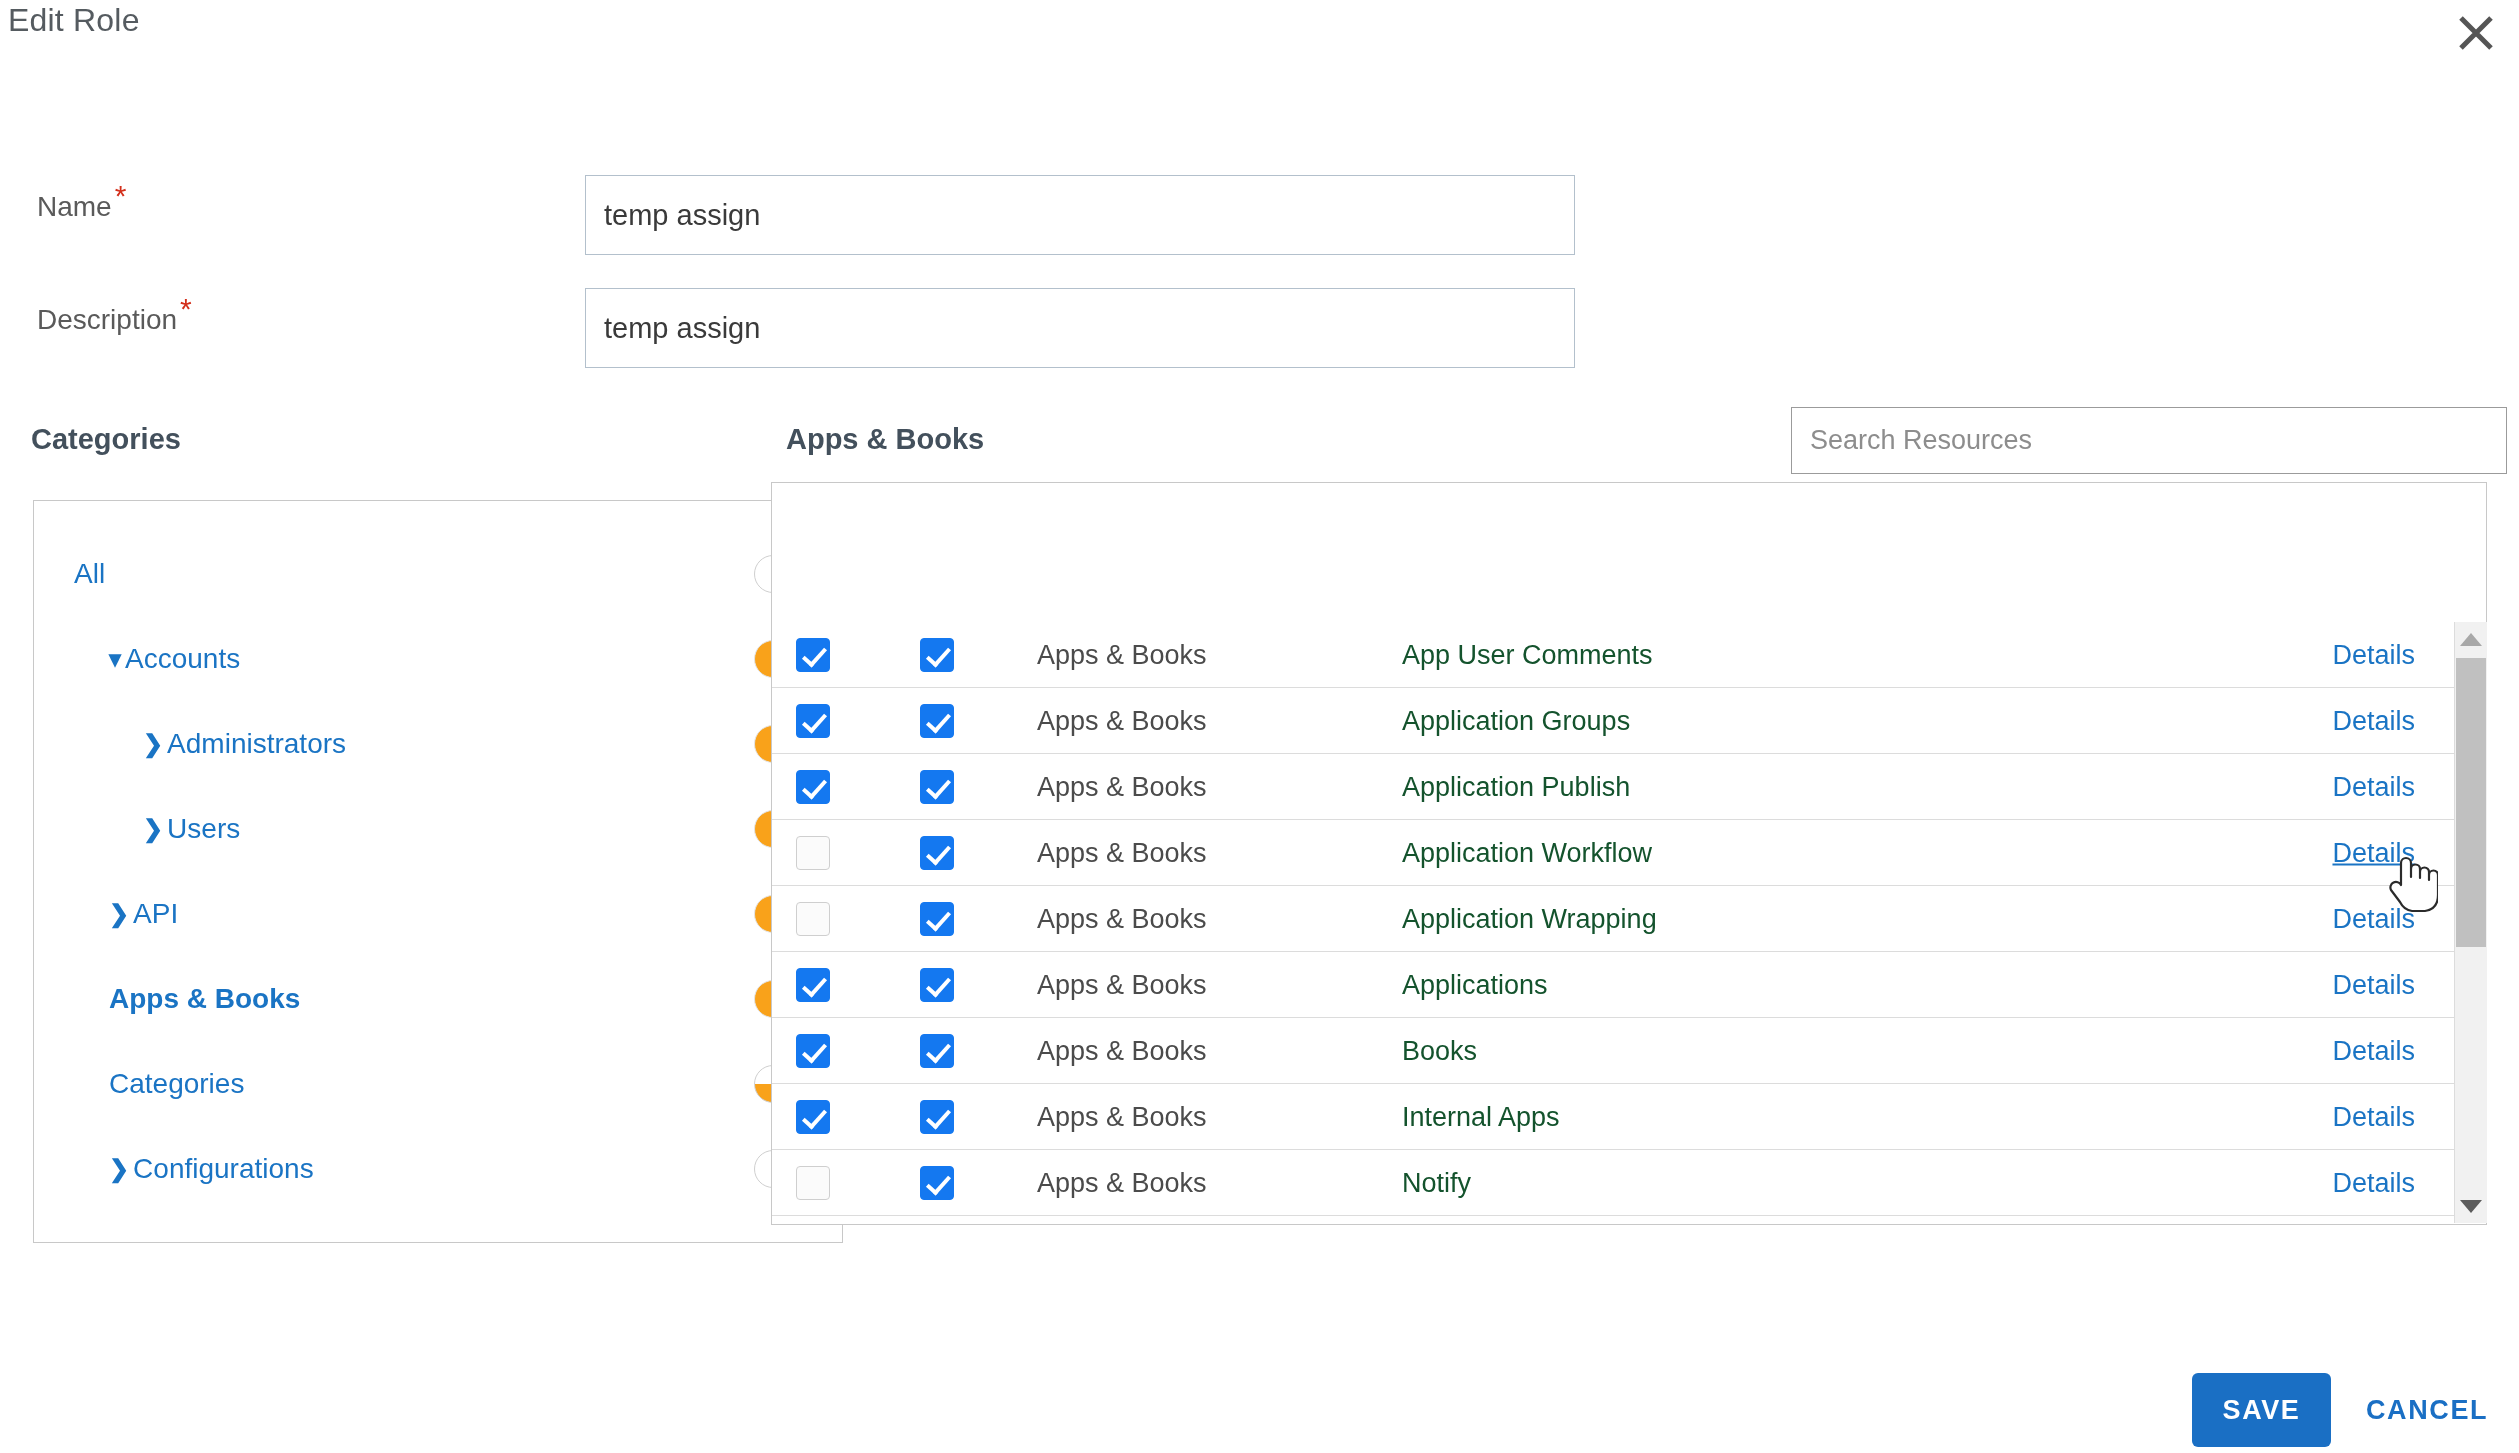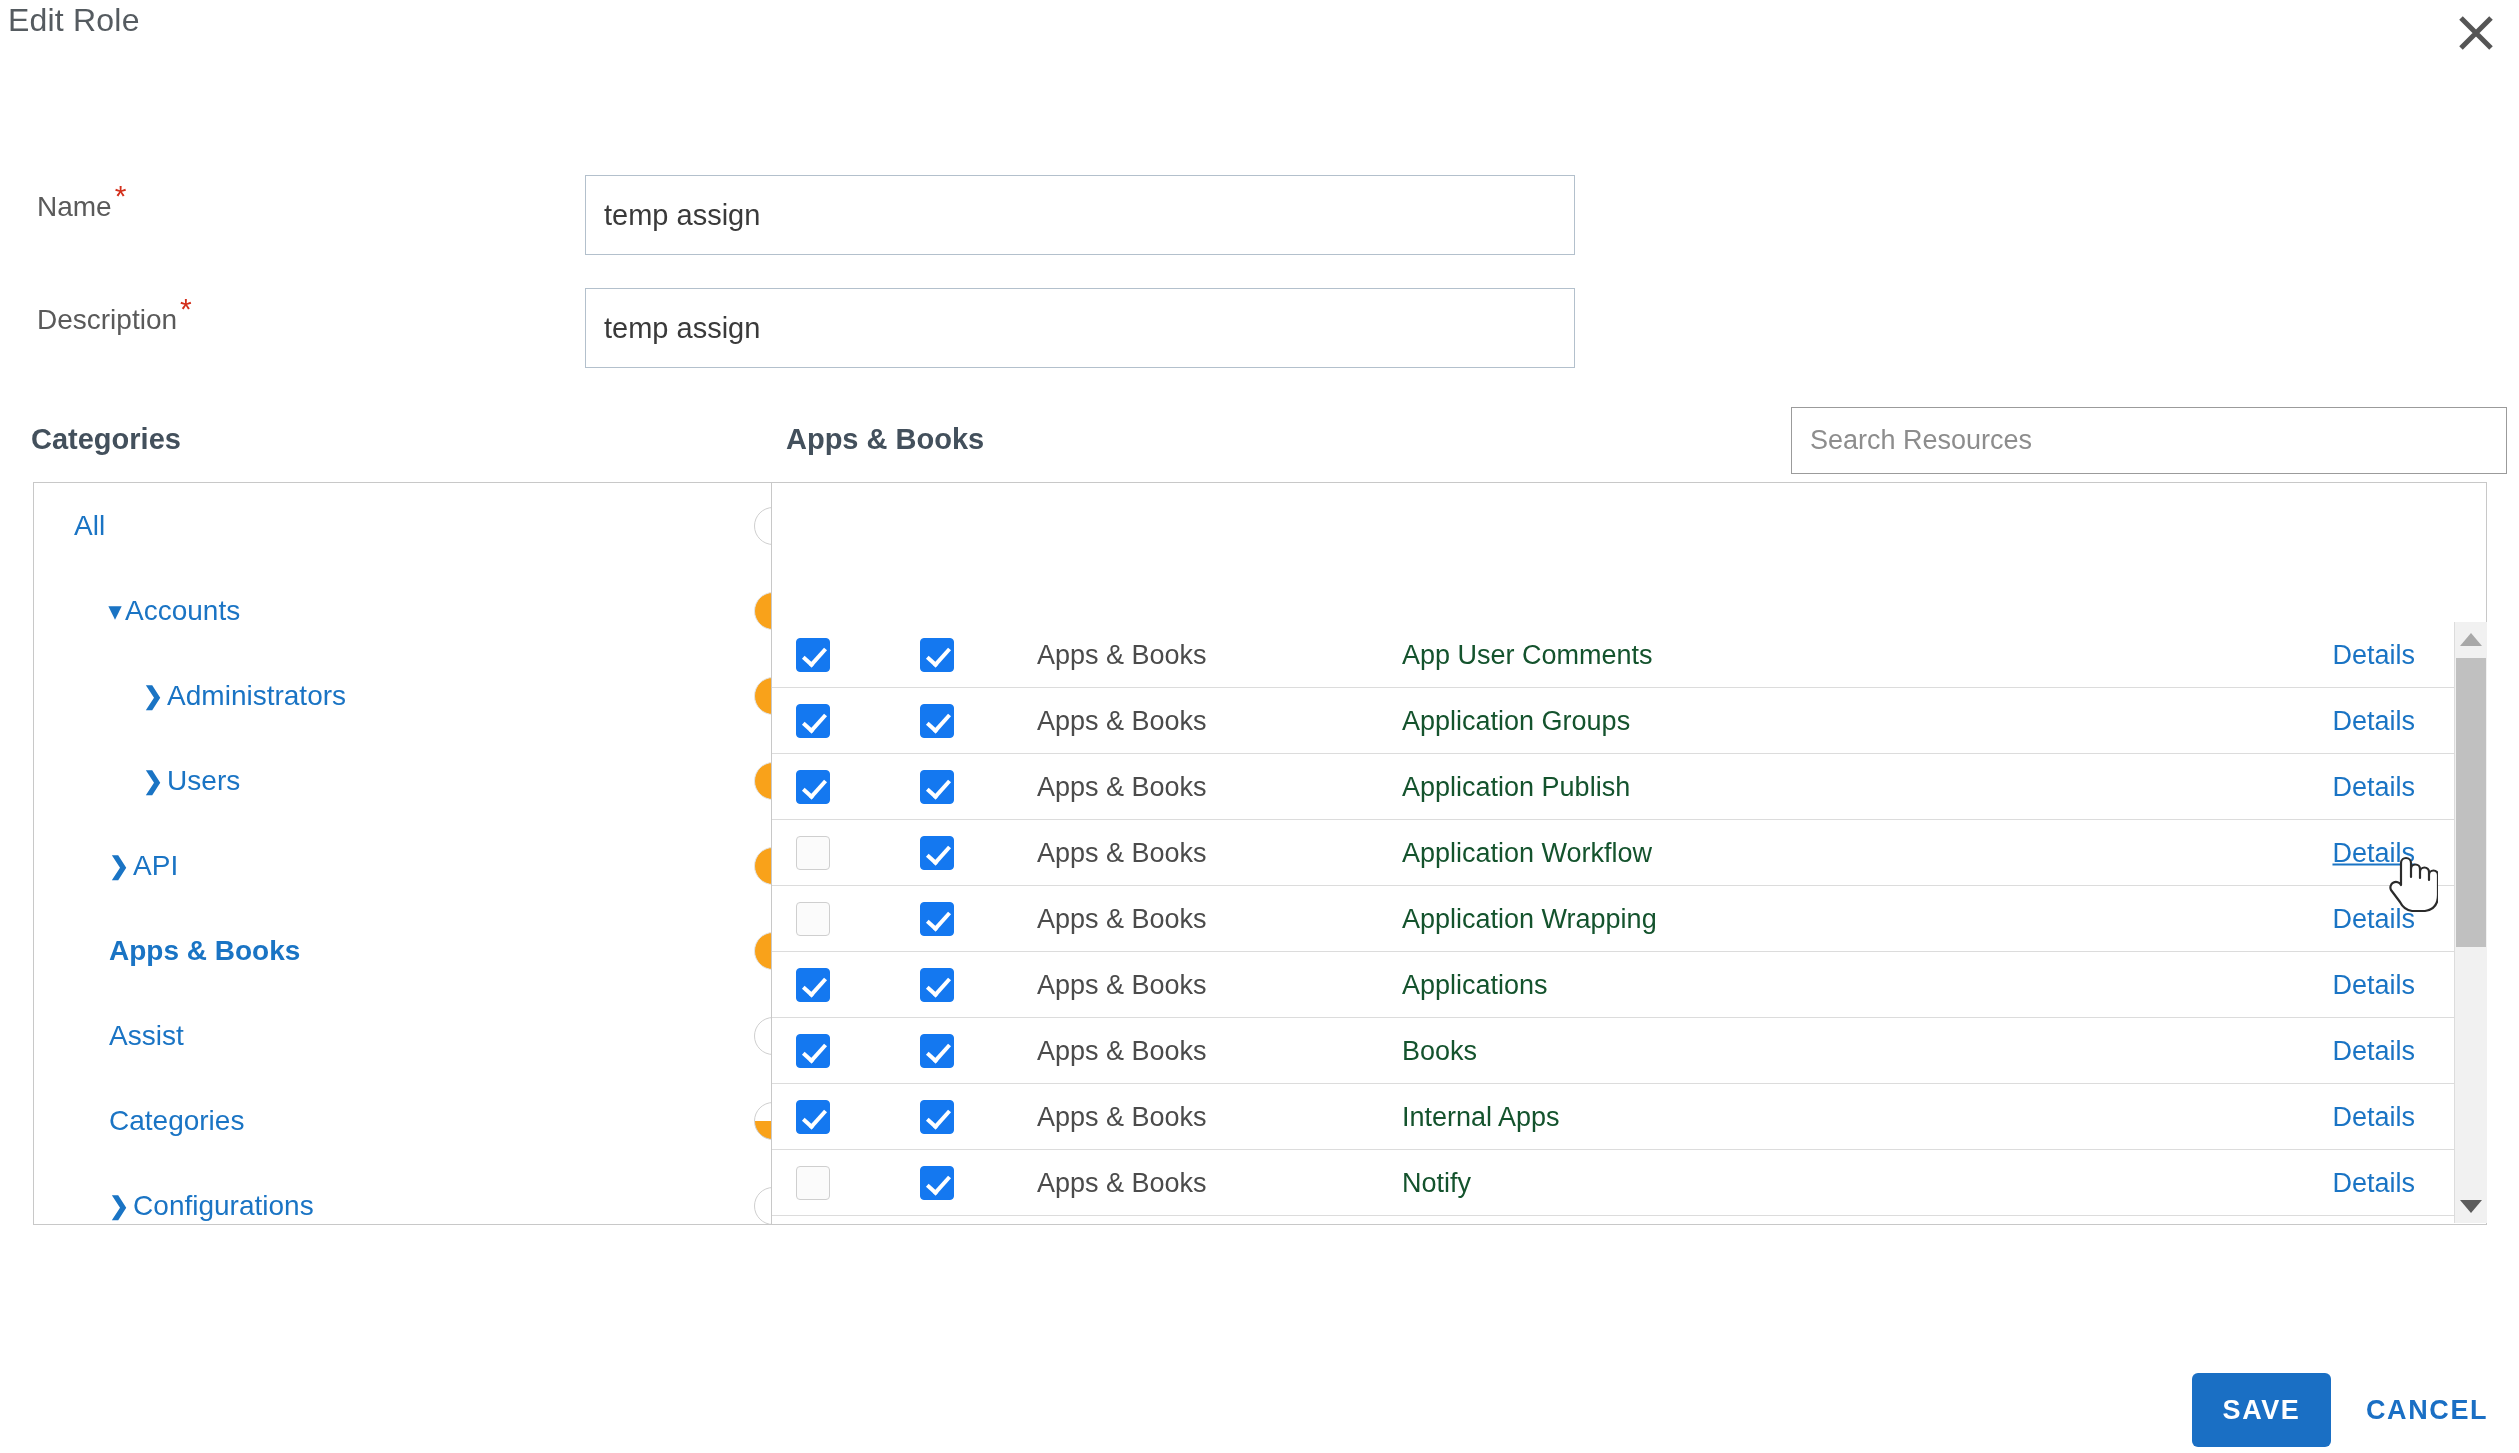--- a/index.html
+++ b/index.html
@@ -55,25 +55,26 @@
     left:1791px; top:407px; width:716px; height:67px;
     border:1px solid #9b9b9b; background:#fff;
     font-family:"Liberation Sans", sans-serif;
     font-size:27px; color:#3a3a3a;
     padding:0 18px; outline:none;
   }
   #search-input::placeholder { color:#8d8d8d; }
 
   
   #categories-panel {
-    position:absolute; left:33px; top:482px;
+    position:absolute; left:33px; top:500px;
     width:810px; height:743px;
     border:1px solid #c8c8c8;
     background:#fff;
     display:flex;
+    align-items:center;
   }
   #category-list {
     flex:1 1 auto; position:relative; overflow:hidden;
   }
   .cat-item {
     position:relative; height:85px;
     display:flex; align-items:center;
     cursor:pointer;
   }
   .cat-label {
@@ -258,24 +259,20 @@
         <span class="pie p100"></span>
       </div>
       <div class="cat-item" style="padding-left: 75px;">
         <span class="caret">❯</span>
         <span class="cat-label">API</span>
         <span class="pie p100"></span>
       </div>
       <div class="cat-item" style="padding-left: 75px;">
         <span class="cat-label bold">Apps &amp; Books</span>
         <span class="pie p100"></span>
-      </div>
-      <div class="cat-item" style="padding-left: 75px;">
-        <span class="cat-label">Assist</span>
-        <span class="pie p0"></span>
       </div>
       <div class="cat-item" style="padding-left: 75px;">
         <span class="cat-label">Categories</span>
         <span class="pie p75"></span>
       </div>
       <div class="cat-item" style="padding-left: 75px;">
         <span class="caret">❯</span>
         <span class="cat-label">Configurations</span>
         <span class="pie p25"></span>
       </div>

